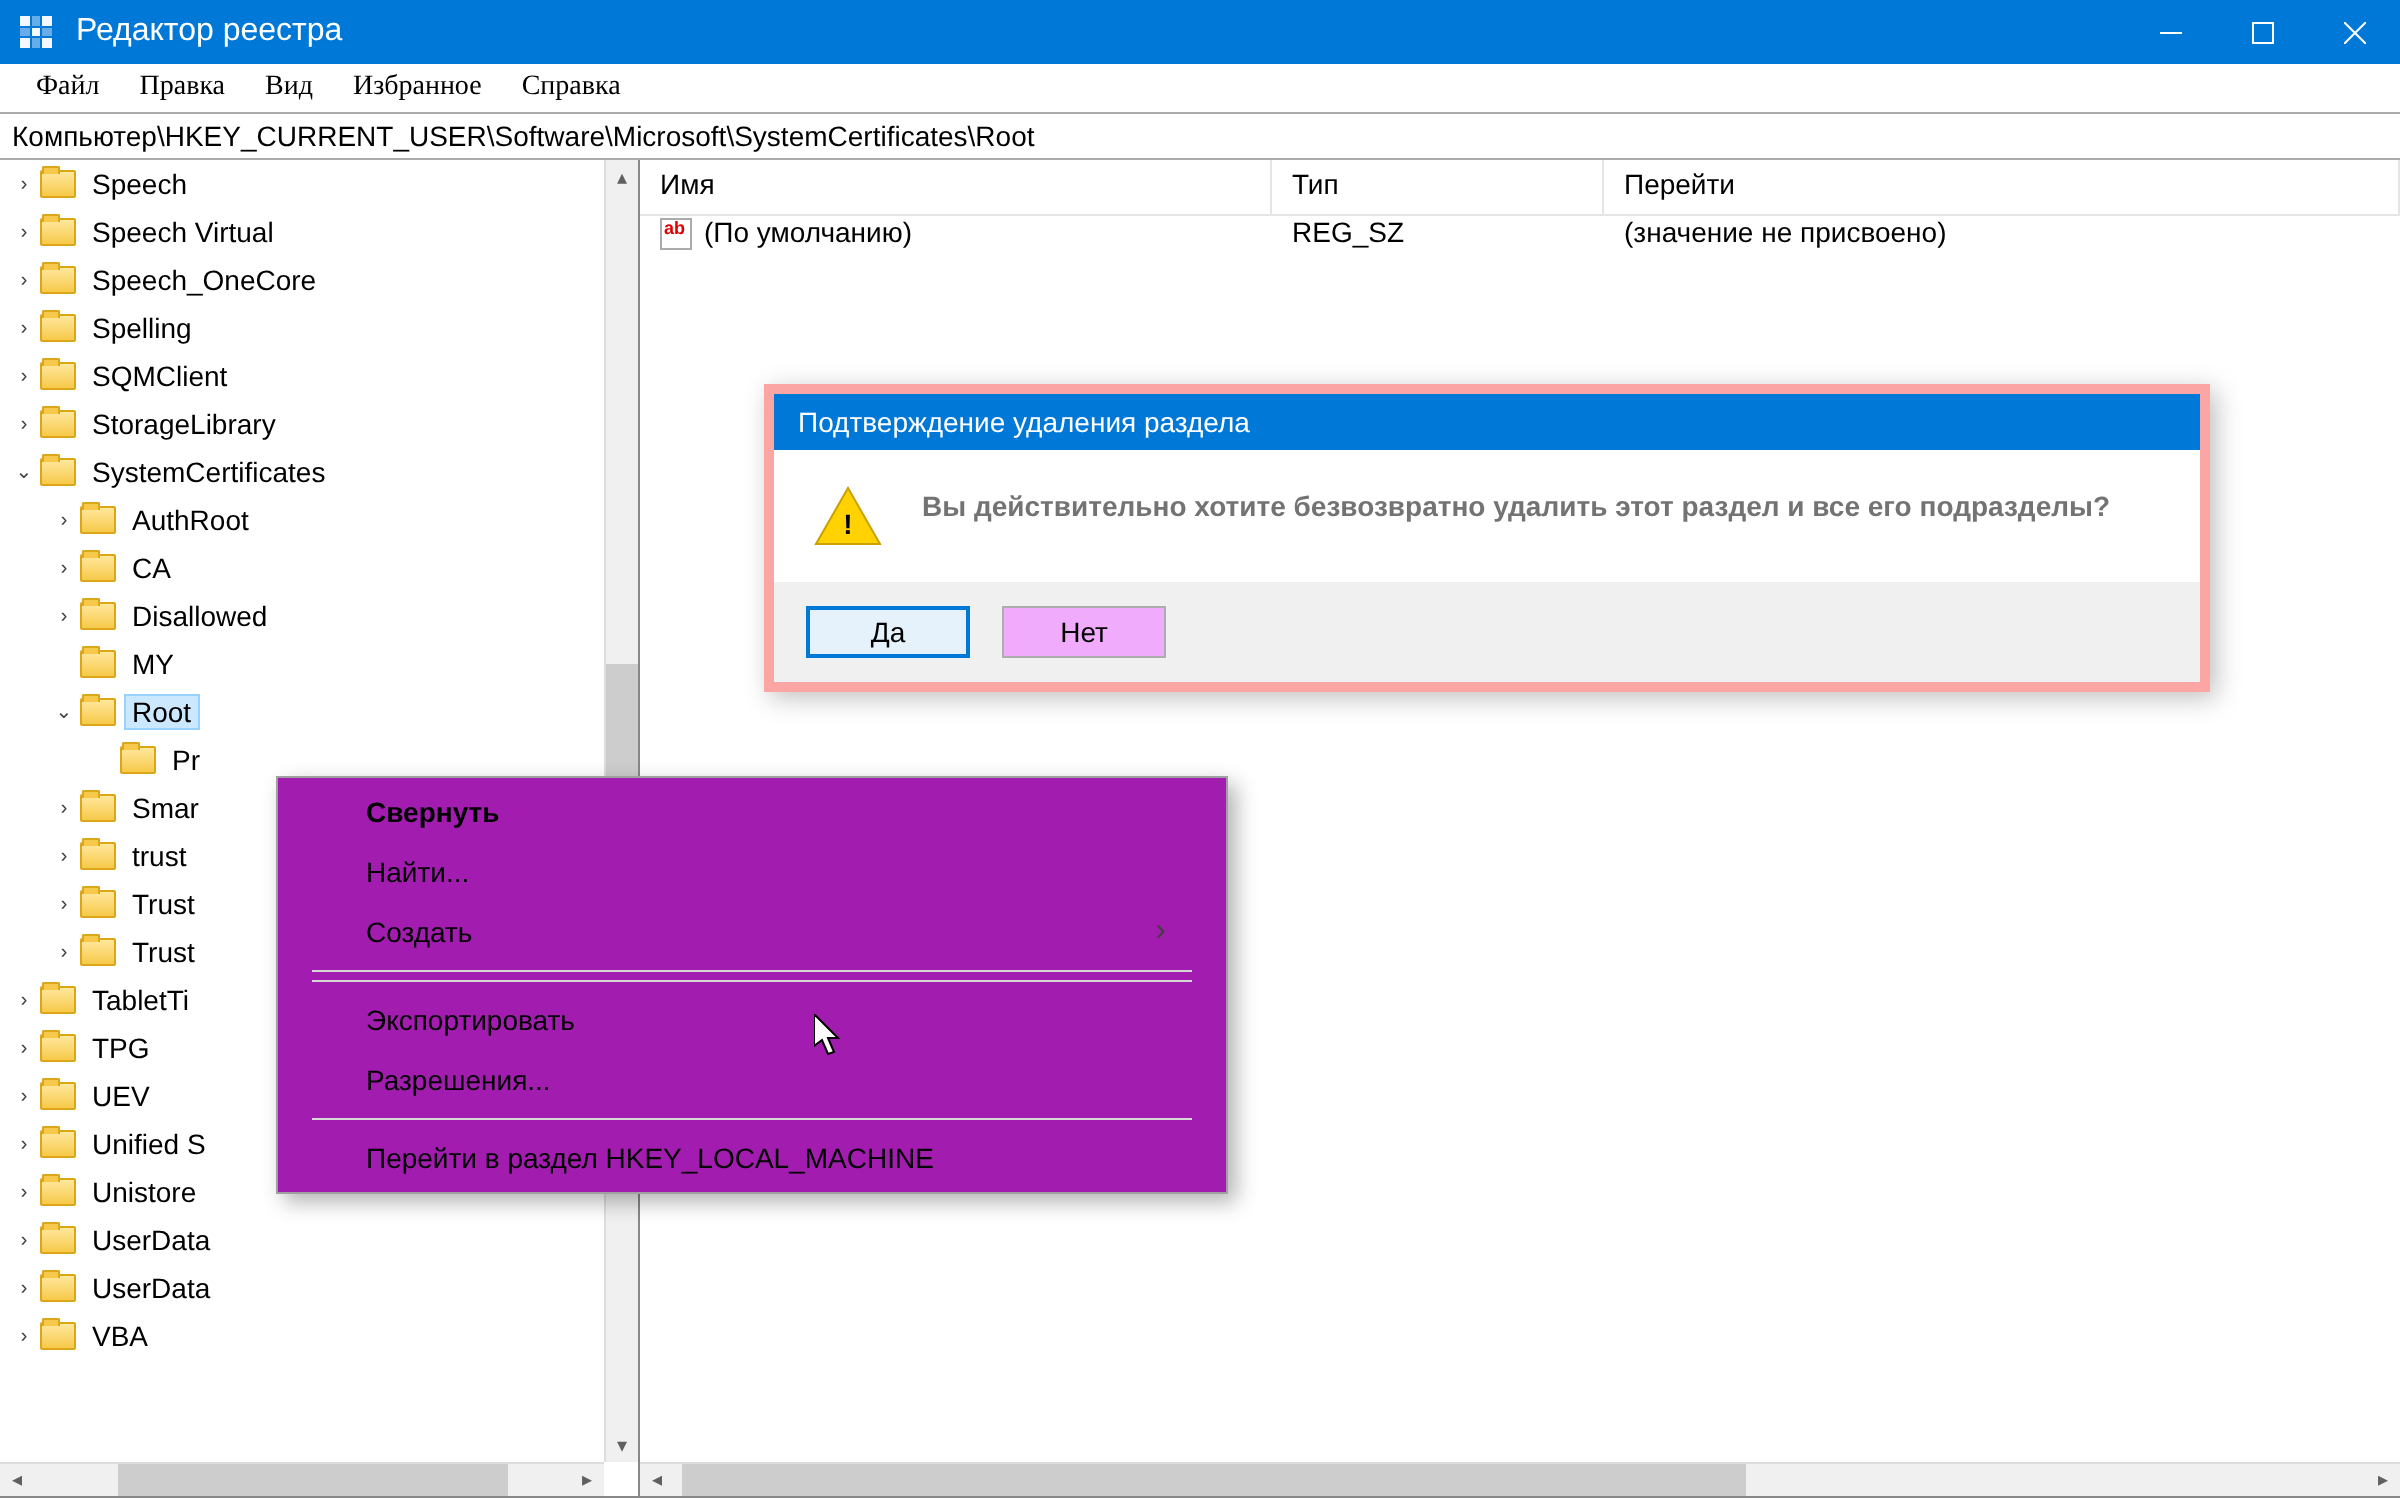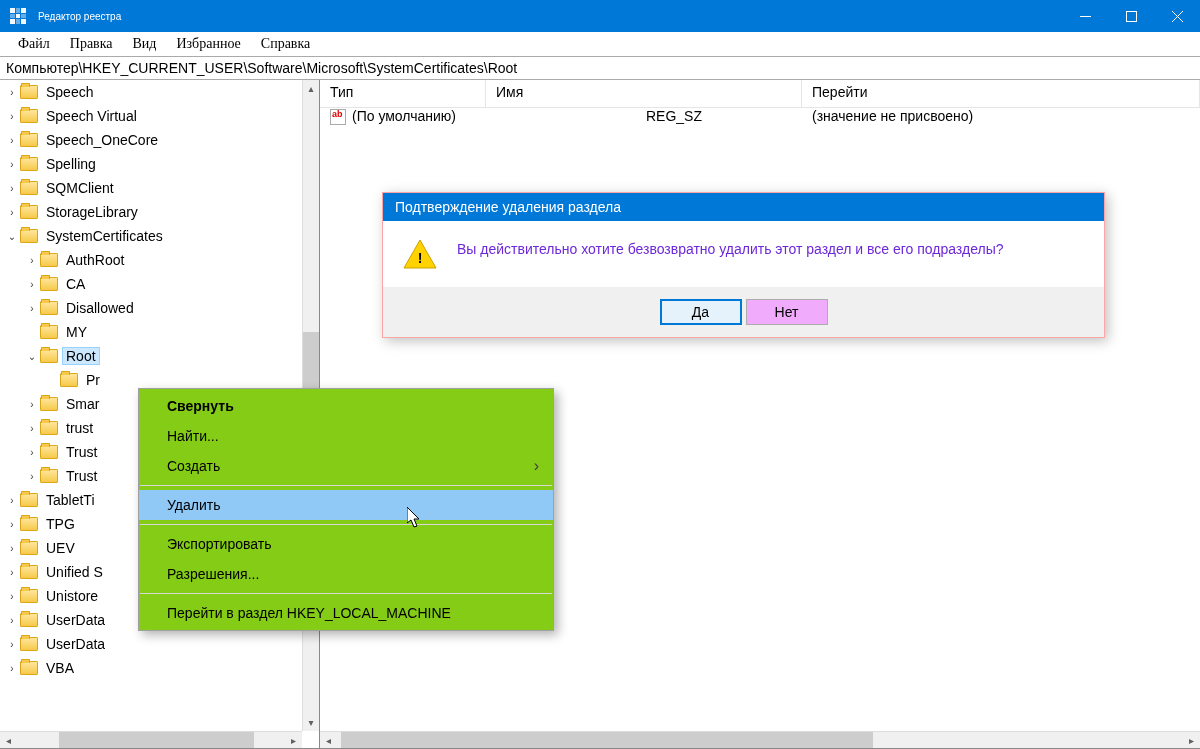--- a/index.html
+++ b/index.html
@@ -3,21 +3,21 @@
 <meta charset="utf-8">
 <style>
 * { box-sizing: border-box; font-family: "Segoe UI", Tahoma, sans-serif; font-size: 14px; }
 body { margin: 0; width: 1200px; height: 749px; overflow: hidden; background: #fff; position: relative; }
 
 
 .titlebar { height: 32px; background: #0078d7; color: #fff; display: flex; align-items: center; }
 .titlebar .app-icon { width: 16px; height: 16px; margin: 0 12px 0 10px; display: grid; grid-template: repeat(3,1fr)/repeat(3,1fr); gap: 1px; }
 .titlebar .app-icon span { background: #fff; opacity: .4; }
 .titlebar .app-icon span:nth-child(1),.app-icon span:nth-child(3),.app-icon span:nth-child(5),.app-icon span:nth-child(7),.app-icon span:nth-child(9){ opacity: .95; }
-.titlebar .title { flex: 1; font-size: 10px; }
+.titlebar .title { flex: 1; font-size: 16px; }
 .win-controls { display: flex; height: 100%; }
 .win-btn { width: 46px; display: flex; align-items: center; justify-content: center; font-size: 11px; font-family: sans-serif; }
 .win-btn svg { stroke: #fff; fill: none; }
 
 
 .menubar { height: 24px; display: flex; align-items: center; padding: 0 8px; gap: 0; color: #000; }
 .menubar .menuitem { padding: 2px 10px; font-family: Liberation Serif, serif; }
 
 
 .addressbar { height: 24px; border-top: 1px solid #aaa; border-bottom: 1px solid #aaa; display: flex; align-items: center; padding: 0 6px; background: #fff; font-size: 14px; text-align: right; }
@@ -46,31 +46,31 @@
 .list-header .col { border-right:1px solid #e5e5e5; padding:4px 10px; font-weight:400; background:#fff;}
 .list-row { height:22px; display:flex; align-items:flex-start; }
 .list-row .c { padding:0 10px; }
 .ab-icon { display:inline-block; width:16px; height:16px; margin-right:6px; vertical-align:middle; background:#fff; border:1px solid #aaa; position:relative;}
 .ab-icon::after{content:"ab"; position:absolute; top:-1px; left:1px; font-size:9px; color:#d00; font-weight:bold;}
 .list-scroll-h { position:absolute; left:0; right:0; bottom:0; height:17px; background:#f0f0f0; border-top:1px solid #ddd; display:flex;}
 .list-scroll-h .arrow {width:17px; display:flex;align-items:center;justify-content:center;color:#606060;font-size:10px;}
 .list-scroll-h .thumb{height:100%; background:#cdcdcd;}
 
 
-.dialog { position:absolute; left:382px; top:192px; width:723px; border:1px solid #fca5a5; box-shadow:3px 3px 12px rgba(0,0,0,.25); background:#fff;}
+.dialog { position:absolute; left:382px; top:192px; width:723px; border:5px solid #fca5a5; box-shadow:3px 3px 12px rgba(0,0,0,.25); background:#fff;}
 .dialog .dlg-title { background:#0078d7; color:#fff; padding:6px 12px; font-size:14px;}
 .dialog .dlg-body { display:flex; padding:18px 20px; gap:20px; align-items:flex-start;}
 .warn-icon { width:34px; height:30px; }
-.dialog .msg { padding-top:2px; color:#6d28d9;}
-.dialog .dlg-buttons { background:#f0f0f0; padding:12px 16px; display:flex; justify-content:center; gap:4px;}
+.dialog .msg { padding-top:2px; color:#737373;font-weight:bold;}
+.dialog .dlg-buttons { background:#f0f0f0; padding:12px 16px; display:flex; justify-content:flex-start; gap:16px;}
 .dlg-btn { width:82px; height:26px; border:1px solid #adadad; background:#f0abfc; display:flex;align-items:center;justify-content:center;}
 .dlg-btn.default { border:2px solid #0078d7; background:#e5f1fb;}
 
 
-.ctxmenu { position:absolute; left:138px; top:388px; width:416px; background:#84cc16; border:1px solid #a0a0a0; box-shadow:4px 4px 10px rgba(0,0,0,.3); padding:2px 0;}
+.ctxmenu { position:absolute; left:138px; top:388px; width:476px; background:#a21caf; border:1px solid #a0a0a0; box-shadow:4px 4px 10px rgba(0,0,0,.3); padding:2px 16px;}
 .ctxmenu .mi { padding:7px 28px; position:relative; color:#000;}
 .ctxmenu .mi.highlight { background:#90c8f6;}
 .ctxmenu .mi.sub::after{content:"›"; position:absolute; right:14px; top:6px; font-size:16px; color:#404040;}
 .ctxmenu .mi.bold{ font-weight:700;}
 .ctxmenu .sep { height:1px; background:#d7d7d7; margin:4px 1px;}
 
 
 .cursor { position:absolute; left:407px; top:507px; pointer-events:none;}
 </style>
 </head>
@@ -258,22 +258,22 @@
     <div class="tree-scroll-h">
       <div class="arrow">◂</div>
       <div class="thumb" style="margin-left:42px;width:195px"></div>
       <div style="flex:1"></div>
       <div class="arrow">▸</div>
     </div>
   </div>
 
   <div class="list-pane">
     <div class="list-header">
+      <div class="col" style="width:316px">Имя</div>
       <div class="col" style="width:166px">Тип</div>
-      <div class="col" style="width:316px">Имя</div>
       <div class="col" style="flex:1">Перейти</div>
     </div>
     <div class="list-row">
       <div class="c" style="width:316px"><span class="ab-icon"></span><span>(По умолчанию)</span></div>
       <div class="c" style="width:166px">REG_SZ</div>
       <div class="c">(значение не присвоено)</div>
     </div>
     <div class="list-scroll-h">
       <div class="arrow">◂</div>
       <div class="thumb" style="margin-left:4px;width:532px"></div>
@@ -296,21 +296,20 @@
     <div class="dlg-btn default">Да</div>
     <div class="dlg-btn">Нет</div>
   </div>
 </div>
 
 <div class="ctxmenu" id="ctxmenu">
     <div class="mi bold">Свернуть</div>
     <div class="mi">Найти...</div>
     <div class="mi sub">Создать</div>
     <div class="sep"></div>
-    <div class="mi highlight">Удалить</div>
     <div class="sep"></div>
     <div class="mi">Экспортировать</div>
     <div class="mi">Разрешения...</div>
     <div class="sep"></div>
     <div class="mi">Перейти в раздел HKEY_LOCAL_MACHINE</div>
   </div>
 
 <svg class="cursor" width="18" height="22" viewBox="0 0 18 22">
     <polygon points="0,0 0,16 4,13 7,20 10,19 7,12 12,12" fill="#fff" stroke="#000" stroke-width="1"></polygon>
   </svg>

